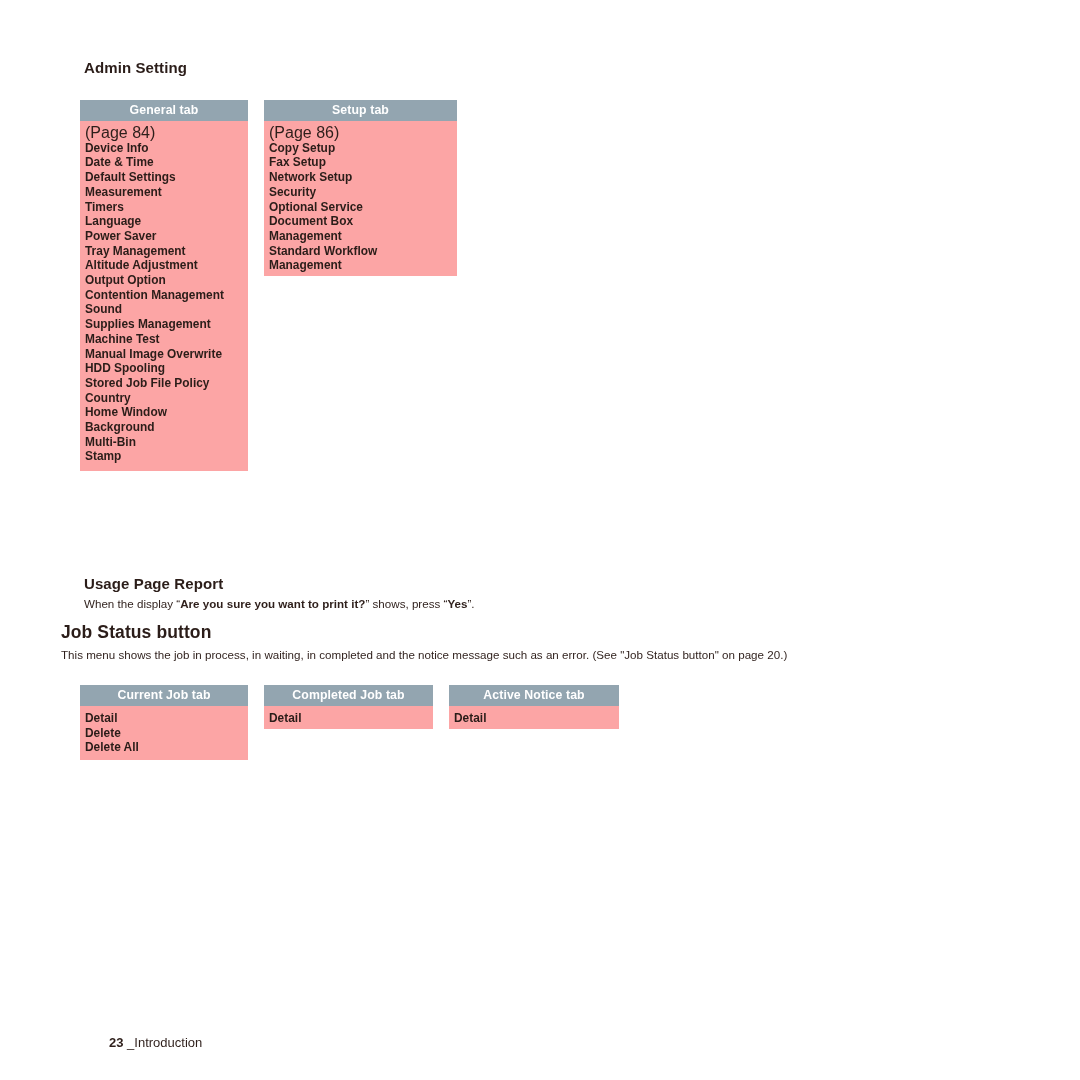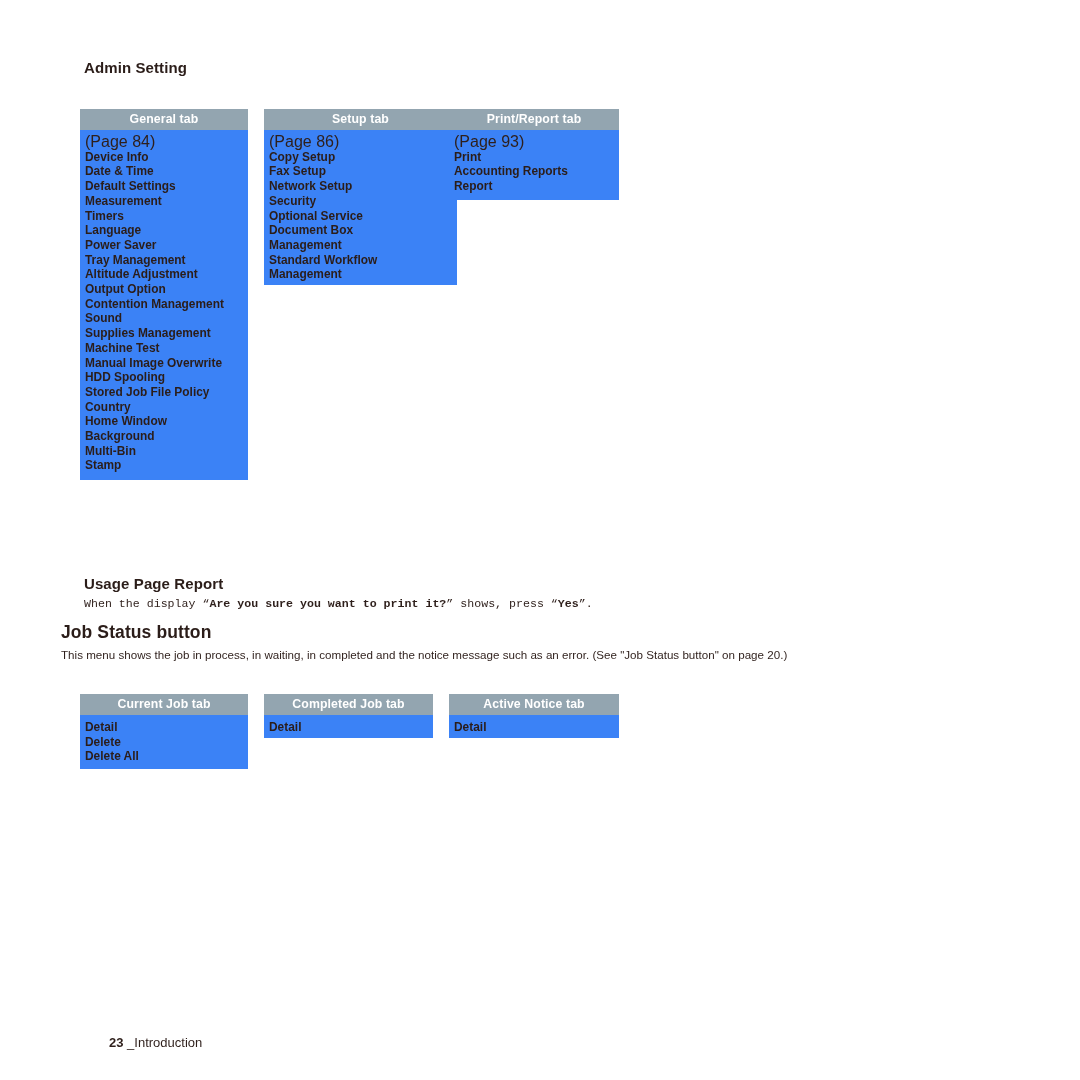--- a/index.html
+++ b/index.html
@@ -45,30 +45,29 @@
     white-space: nowrap;
   }
 
   .body-text {
     position: absolute;
     font-size: 11.6px;
     color: #2e1f1b;
     white-space: nowrap;
     letter-spacing: 0.01px;
   }
-  #usage-page-report-body { left: 84px; top: 597px; font-family: Liberation Mono, monospace; }
+  #usage-page-report-body { left: 84px; top: 597px; }
   #job-status-body { left: 61px; top: 648px; }
   .body-text b { font-weight: bold; }
 
   
   .tab-box {
     position: absolute;
-    background: #3b82f6;
+    background: #fca5a5;
     box-sizing: border-box;
-    margin-top: 9px;
   }
   .tab-box-header {
     background: #93a5b0;
     color: #ffffff;
     font-size: 12.3px;
     font-weight: bold;
     text-align: center;
     line-height: 21px;
     height: 21px;
     letter-spacing: 0.1px;
@@ -166,29 +165,20 @@
       <div class="tab-item">Network Setup</div>
       <div class="tab-item">Security</div>
       <div class="tab-item">Optional Service</div>
       <div class="tab-item">Document Box</div>
       <div class="tab-item">Management</div>
       <div class="tab-item">Standard Workflow</div>
       <div class="tab-item">Management</div>
     </div>
   </div>
 
-  <div class="tab-box" id="box-print-report">
-    <div class="tab-box-header">Print/Report tab</div>
-    <div class="tab-box-body">
-      <div class="tab-page-ref">(Page 93)</div>
-      <div class="tab-item">Print</div>
-      <div class="tab-item">Accounting Reports</div>
-      <div class="tab-item">Report</div>
-    </div>
-  </div>
 
   <div class="section-title" id="usage-page-report-title">Usage Page Report</div>
 
   <div class="body-text" id="usage-page-report-body"><span>When the display “</span><b>Are you sure you want to print it?</b><span>” shows, press “</span><b>Yes</b><span>”.</span></div>
 
   <div class="chapter-title">Job Status button</div>
 
   <div class="body-text" id="job-status-body">This menu shows the job in process, in waiting, in completed and the notice message such as an error. (See "Job Status button" on page 20.)</div>
 
   <div class="tab-box" id="box-current-job">

